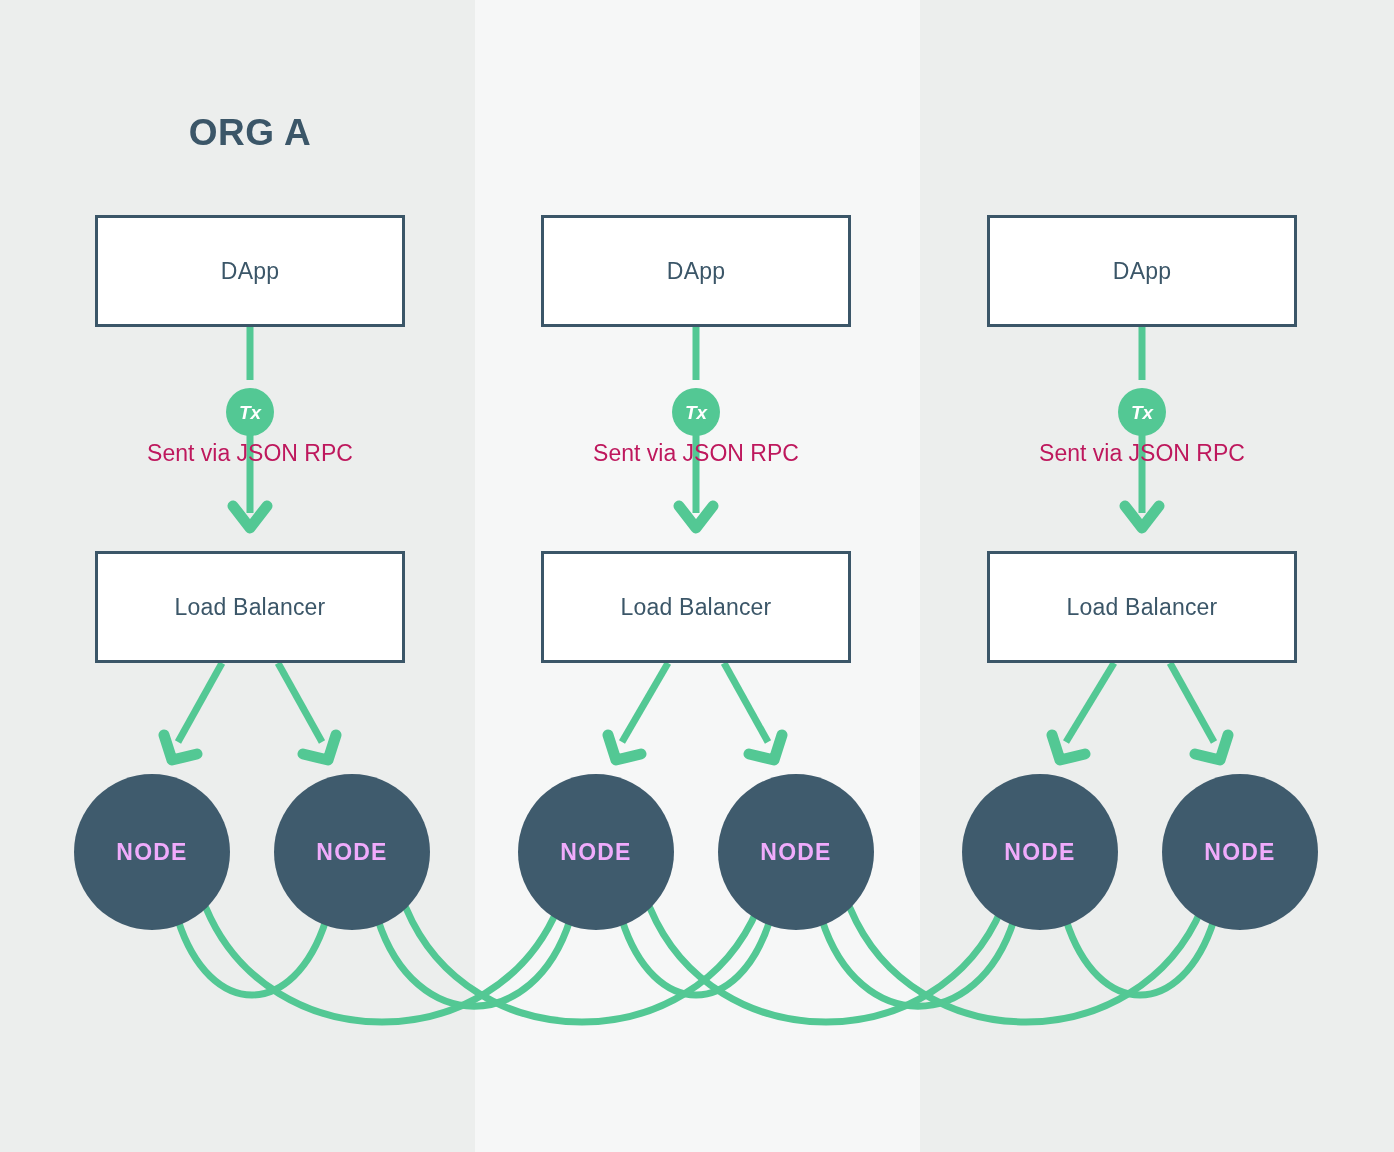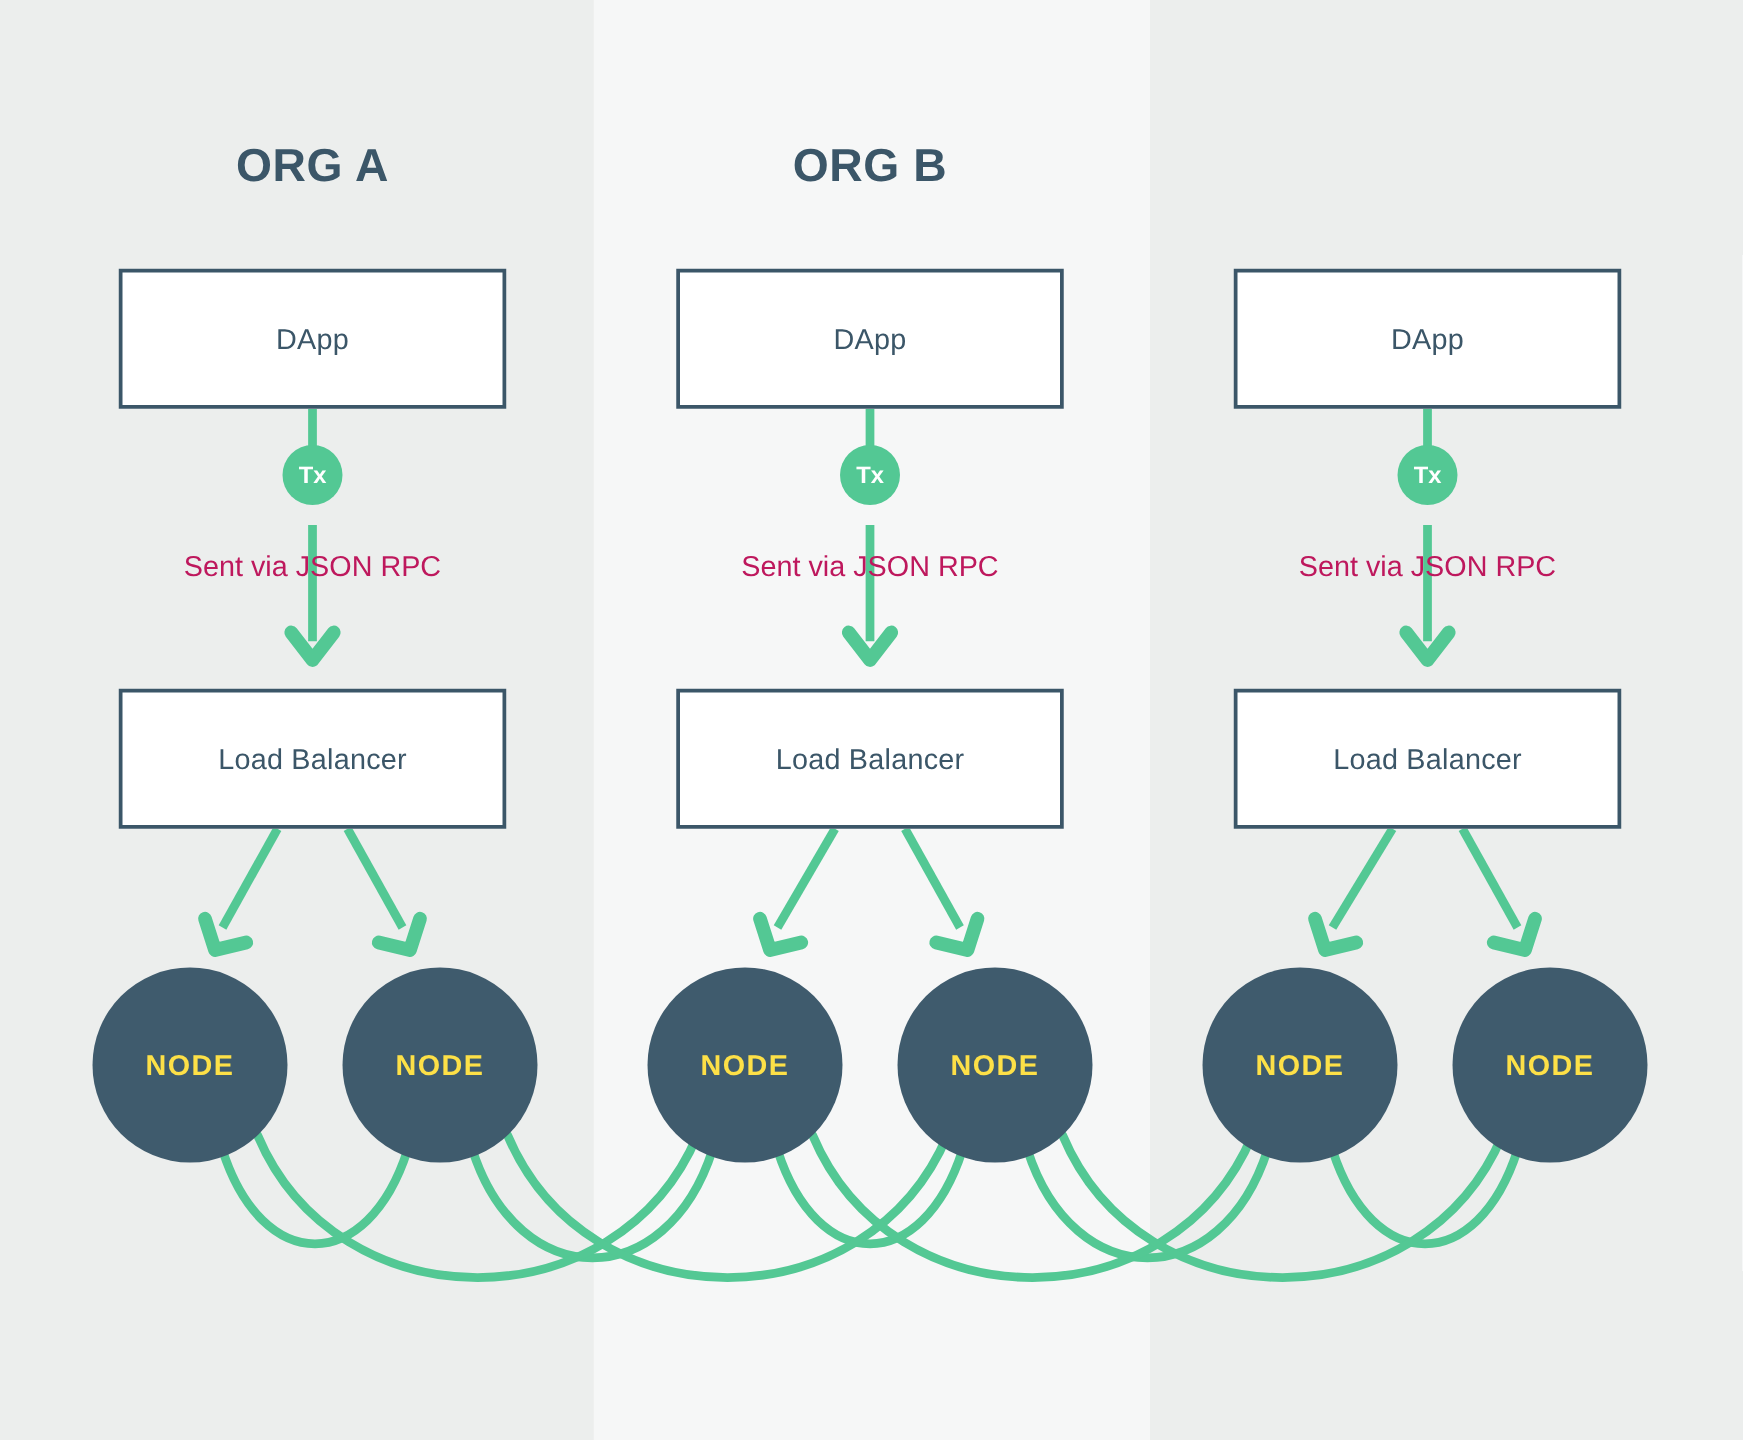--- a/index.html
+++ b/index.html
@@ -72,21 +72,22 @@
   
   .tx-badge {
     position: absolute;
     width: 48px;
     height: 48px;
     border-radius: 50%;
     background: #53c894;
     display: flex;
     align-items: center;
     justify-content: center;
-    top: 356px;
+    top: 388px;
+    font-style: italic;
   }
   .tx-label {
     color: #ffffff;
     font-size: 19px;
     font-weight: bold;
     line-height: 1;
   }
 
   
   .rpc-caption {
@@ -105,21 +106,21 @@
     width: 156px;
     height: 156px;
     border-radius: 50%;
     background: #3f5b6d;
     display: flex;
     align-items: center;
     justify-content: center;
     top: 774px;
   }
   .node-label {
-    color: #fde047;
+    color: #f0abfc;
     font-size: 23px;
     font-weight: bold;
     letter-spacing: 1.2px;
   }
 </style>
 </head>
 <body>
 
 <div id="canvas">
 
@@ -196,21 +197,20 @@
     <span class="box-label">Load Balancer</span>
   </div>
 
   <div class="node" style="left:74px;">
     <span class="node-label">NODE</span>
   </div>
   <div class="node" style="left:274px;">
     <span class="node-label">NODE</span>
   </div>
 
-  <div class="org-title" style="left:541px;">ORG B</div>
 
   <div class="box box-dapp" style="left:541px;">
     <span class="box-label">DApp</span>
   </div>
 
   <div class="tx-badge" style="left:672px;">
     <span class="tx-label">Tx</span>
   </div>
 
   <div class="rpc-caption" style="left:531px;">Sent via JSON RPC</div>

